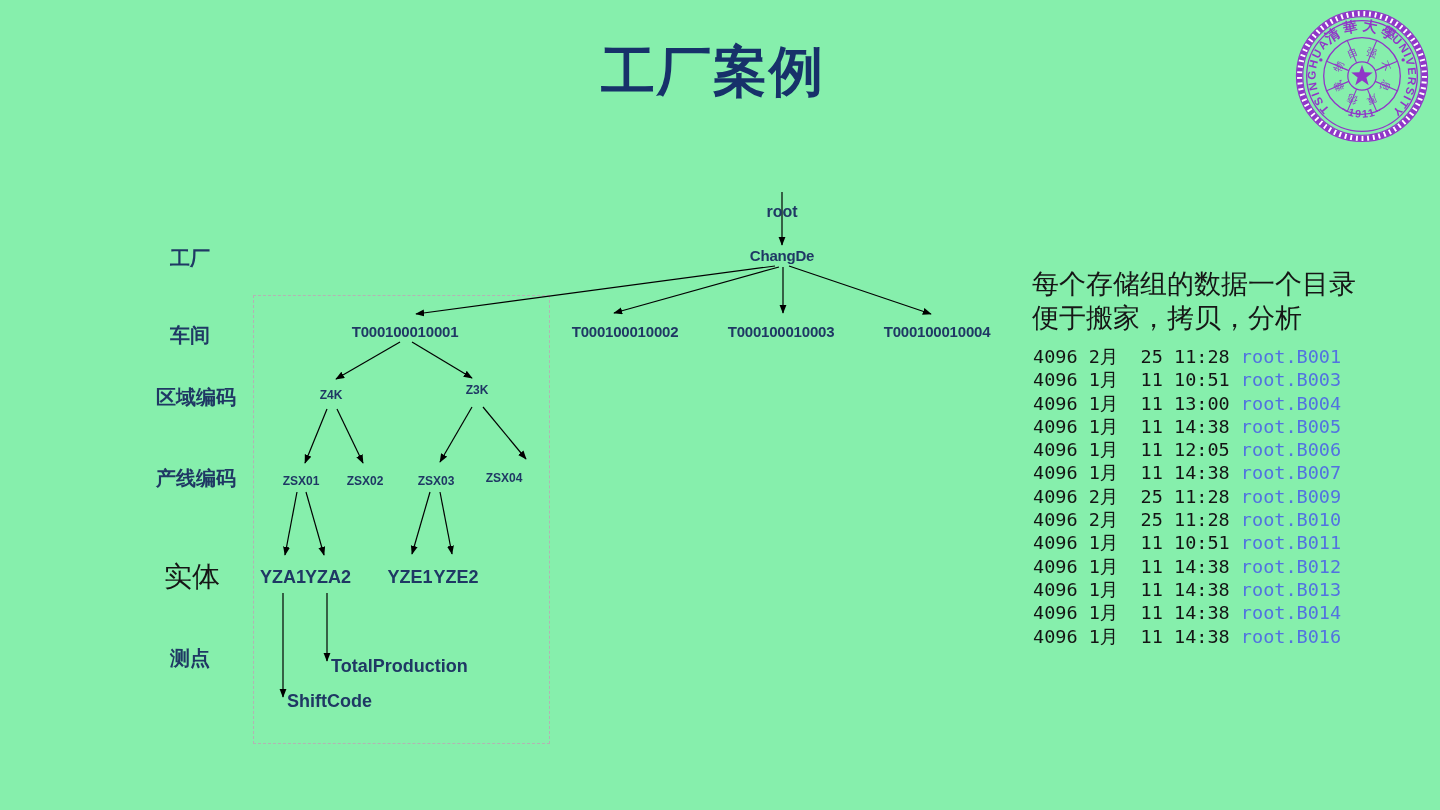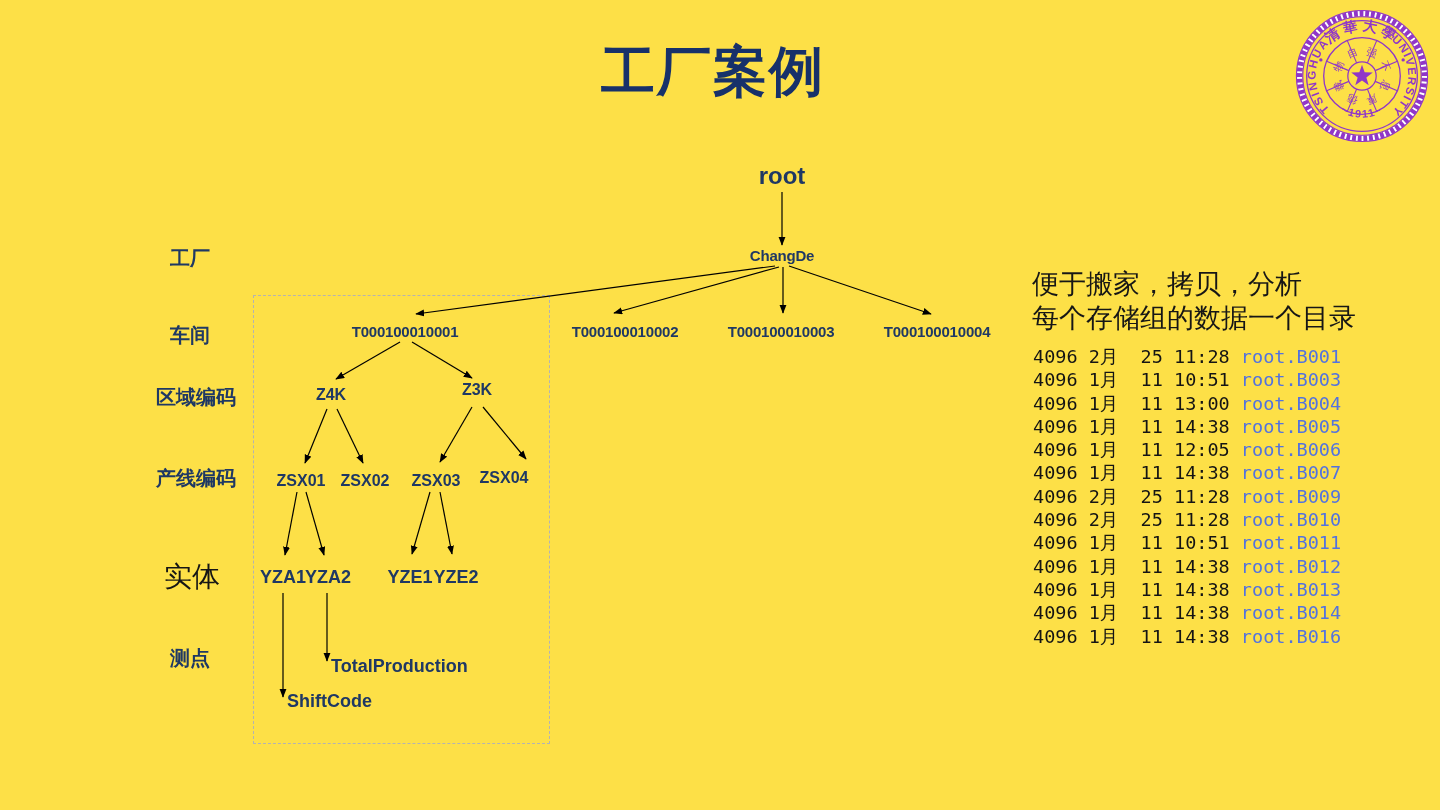--- a/index.html
+++ b/index.html
@@ -1,26 +1,26 @@
 <!DOCTYPE html>
 <html><head>
 <meta charset="utf-8">
 <style>
   html,body{margin:0;padding:0;background:#fff;}
-  .stage{position:relative;width:1440px;height:810px;background:#fde047;overflow:hidden;
+  .stage{position:relative;width:1440px;height:810px;background:#86efac;overflow:hidden;
          font-family:"Liberation Sans",sans-serif;}
   .abs{position:absolute;white-space:nowrap;}
   .ctr{transform:translate(-50%,-50%);}
   .title{font-size:54px;font-weight:700;color:#17316a;letter-spacing:2px;transform:translate(-50%,0);}
   .rowlab{font-size:20px;font-weight:700;color:#1f3864;}
   .rowlab.plain{font-size:28px;font-weight:400;color:#151515;}
   .node{font-weight:700;color:#1f3864;}
-  .n24{font-size:24px;}
+  .n24{font-size:16px;margin-top:36px;}
   .n15{font-size:15px;letter-spacing:-0.2px;}
-  .n16{font-size:16px;}
+  .n16{font-size:12px;}
   .n18{font-size:18px;}
   .leftanch{transform:translate(0,-50%);}
   .dashbox{position:absolute;left:253px;top:295px;width:295px;height:447px;
            border:1px dashed #b3b3b3;}
   .arrows{position:absolute;left:0;top:0;width:1440px;height:810px;pointer-events:none;}
   .note{position:absolute;left:1032px;top:267px;font-size:27px;line-height:34px;
         color:#161616;font-family:"Liberation Sans",sans-serif;}
   .listing{position:absolute;left:1033px;top:345px;font-family:"DejaVu Sans Mono",monospace;
            font-size:18.5px;line-height:23.3px;color:#141414;}
   .lrow span{white-space:pre;}
@@ -138,22 +138,22 @@
 
   <div class="abs ctr node n18" style="left:283px;top:577px;">YZA1</div>
   <div class="abs ctr node n18" style="left:328px;top:577px;">YZA2</div>
   <div class="abs ctr node n18" style="left:410px;top:577px;">YZE1</div>
   <div class="abs ctr node n18" style="left:456px;top:577px;">YZE2</div>
 
   <div class="abs leftanch node n18" style="left:331px;top:666px;">TotalProduction</div>
   <div class="abs leftanch node n18" style="left:287px;top:701px;">ShiftCode</div>
 
   <div class="note">
+    <div>每个存储组的数据一个目录</div>
     <div>便于搬家，拷贝，分析</div>
-    <div>每个存储组的数据一个目录</div>
   </div>
 
   <div class="listing">
     <div class="lrow"><span>4096 2月  25 11:28 </span><span class="fname">root.B001</span></div>
     <div class="lrow"><span>4096 1月  11 10:51 </span><span class="fname">root.B003</span></div>
     <div class="lrow"><span>4096 1月  11 13:00 </span><span class="fname">root.B004</span></div>
     <div class="lrow"><span>4096 1月  11 14:38 </span><span class="fname">root.B005</span></div>
     <div class="lrow"><span>4096 1月  11 12:05 </span><span class="fname">root.B006</span></div>
     <div class="lrow"><span>4096 1月  11 14:38 </span><span class="fname">root.B007</span></div>
     <div class="lrow"><span>4096 2月  25 11:28 </span><span class="fname">root.B009</span></div>

